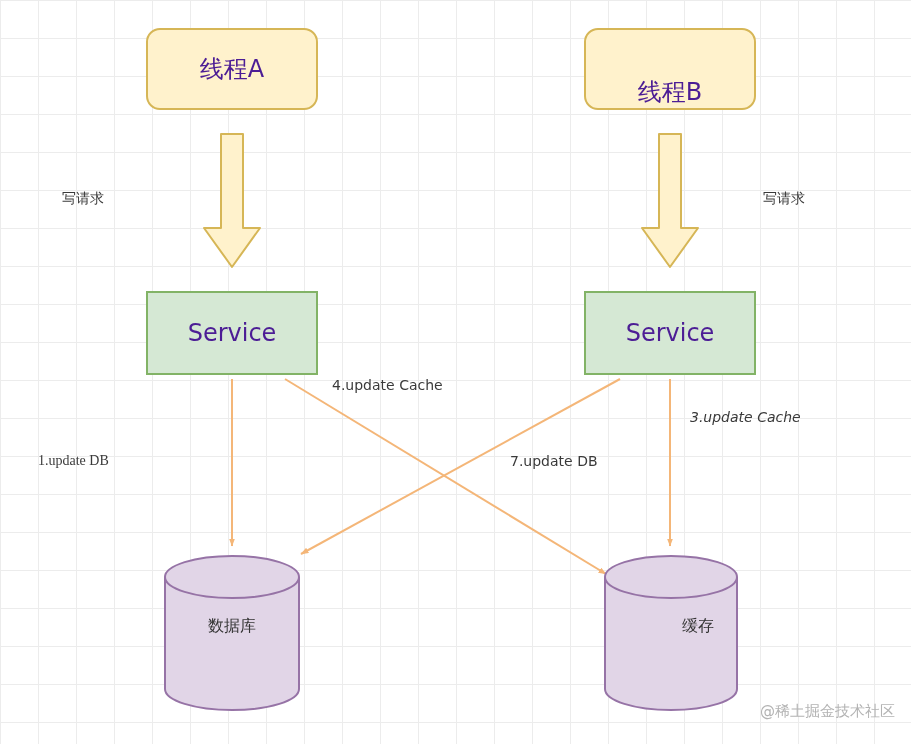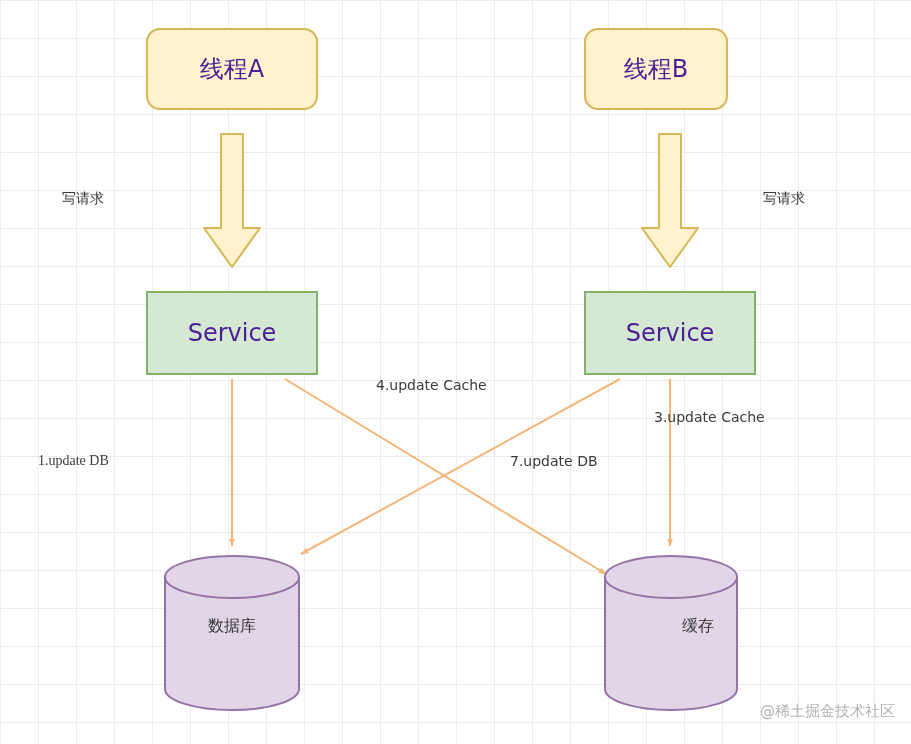--- a/index.html
+++ b/index.html
@@ -94,37 +94,37 @@
     <g>
       <path d="M605,577 V689 A66,21 0 0 0 737,689 V577" fill="#e1d5e7" stroke="#9673a6" stroke-width="2"></path>
       <ellipse cx="671" cy="577" rx="66" ry="21" fill="#e1d5e7" stroke="#9673a6" stroke-width="2"></ellipse>
     </g>
   </svg>
 
   <div class="node thread" style="left:146px; top:28px; width:172px; height:82px;">
     <span>线程A</span>
   </div>
 
-  <div class="node thread" style="left:584px; top:28px; width:144px; height:82px;">
+  <div class="node thread" style="left:584px; top:28px; width:172px; height:82px;align-items:flex-end;">
     <span>线程B</span>
   </div>
 
   <div class="node service" style="left:146px; top:291px; width:172px; height:84px;">
     <span>Service</span>
   </div>
 
   <div class="node service" style="left:584px; top:291px; width:172px; height:84px;">
     <span>Service</span>
   </div>
 
   <div class="cyl-label" style="left:232px; top:616px;">数据库</div>
   <div class="cyl-label" style="left:698px; top:616px;text-align:center;">缓存</div>
 
   <div class="edge-label" style="left:62px; top:190px;">写请求</div>
   <div class="edge-label" style="left:763px; top:190px;">写请求</div>
-  <div class="edge-label" style="left:332px; top:377px;margin-left:44px;">4.update Cache</div>
-  <div class="edge-label" style="left:654px; top:409px;">3.update Cache</div>
+  <div class="edge-label" style="left:332px; top:377px;">4.update Cache</div>
+  <div class="edge-label" style="left:690px; top:409px;font-style:italic;">3.update Cache</div>
   <div class="edge-label" style="left:38px; top:453px;font-family:Liberation Serif, serif;">1.update DB</div>
   <div class="edge-label" style="left:510px; top:453px;">7.update DB</div>
 
   <div class="watermark">@稀土掘金技术社区</div>
 
 </div>
 
 </body></html>

